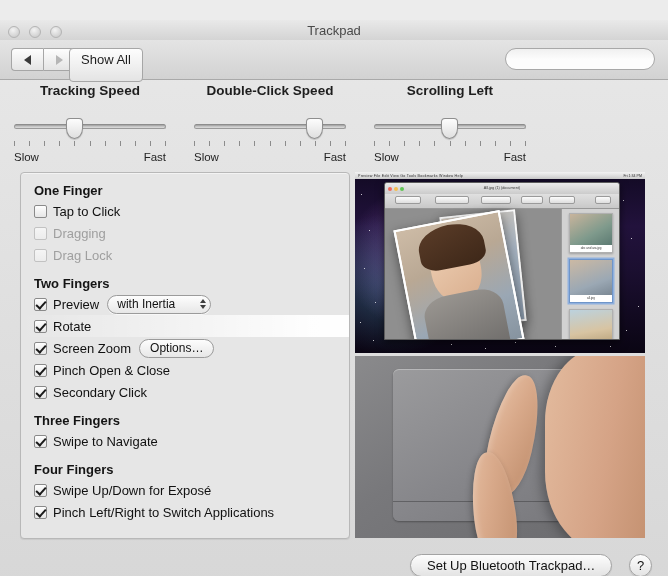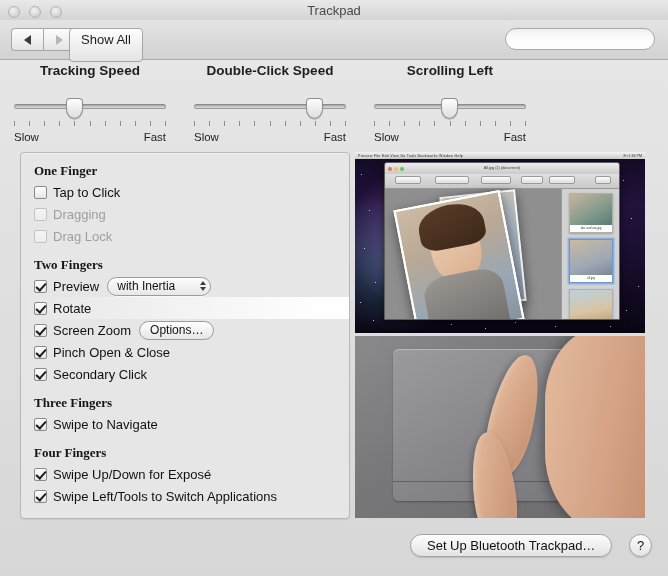--- a/index.html
+++ b/index.html
@@ -19,20 +19,21 @@
     width: 668px;
     height: 576px;
     background: linear-gradient(#e8e8e8, #d7d7d7);
   }
 
   
   #titlebar {
     position: relative;
     height: 20px;
     background: linear-gradient(#e9e9e9, #d4d4d4);
+    margin-top: 20px;
   }
   #title {
     position: absolute;
     left: 0; right: 0; top: 3px;
     text-align: center;
     font-size: 13px;
     color: #4a4a4a;
   }
   .traffic {
     position: absolute;
@@ -171,21 +172,20 @@
     border: 1px solid #b8b8b8;
     border-radius: 4px;
     box-shadow: inset 0 1px 0 #f3f3f3, 0 1px 1px rgba(0,0,0,.07);
     overflow: hidden;
   }
   .grp-head {
     font-size: 13px;
     font-weight: bold;
     color: #141414;
     padding: 0 0 2px 13px;
-    font-family: Liberation Serif, serif;
   }
   .grp-head.spaced { margin-top: 10px; }
   #gesture-panel > .grp-head:first-child { margin-top: 10px; }
 
   .row {
     position: relative;
     height: 22px;
     display: flex;
     align-items: center;
     padding-left: 13px;
@@ -615,21 +615,21 @@
         <span class="cb checked"></span>
         <span class="row-label">Swipe to Navigate</span>
       </div>
       <div class="grp-head spaced">Four Fingers</div>
       <div class="row">
         <span class="cb checked"></span>
         <span class="row-label">Swipe Up/Down for Exposé</span>
       </div>
       <div class="row">
         <span class="cb checked"></span>
-        <span class="row-label">Swipe Left/Tools to Switch Applications</span>
+        <span class="row-label">Pinch Left/Right to Switch Applications</span>
       </div>
     </div>
 
   <div id="video-top">
     <div class="desk-wall">
         <div class="star" style="left: 6px; top: 22px;"></div>
         <div class="star" style="left: 14px; top: 58px;"></div>
         <div class="star" style="left: 9px; top: 96px;"></div>
         <div class="star" style="left: 20px; top: 130px;"></div>
         <div class="star" style="left: 5px; top: 150px;"></div>

